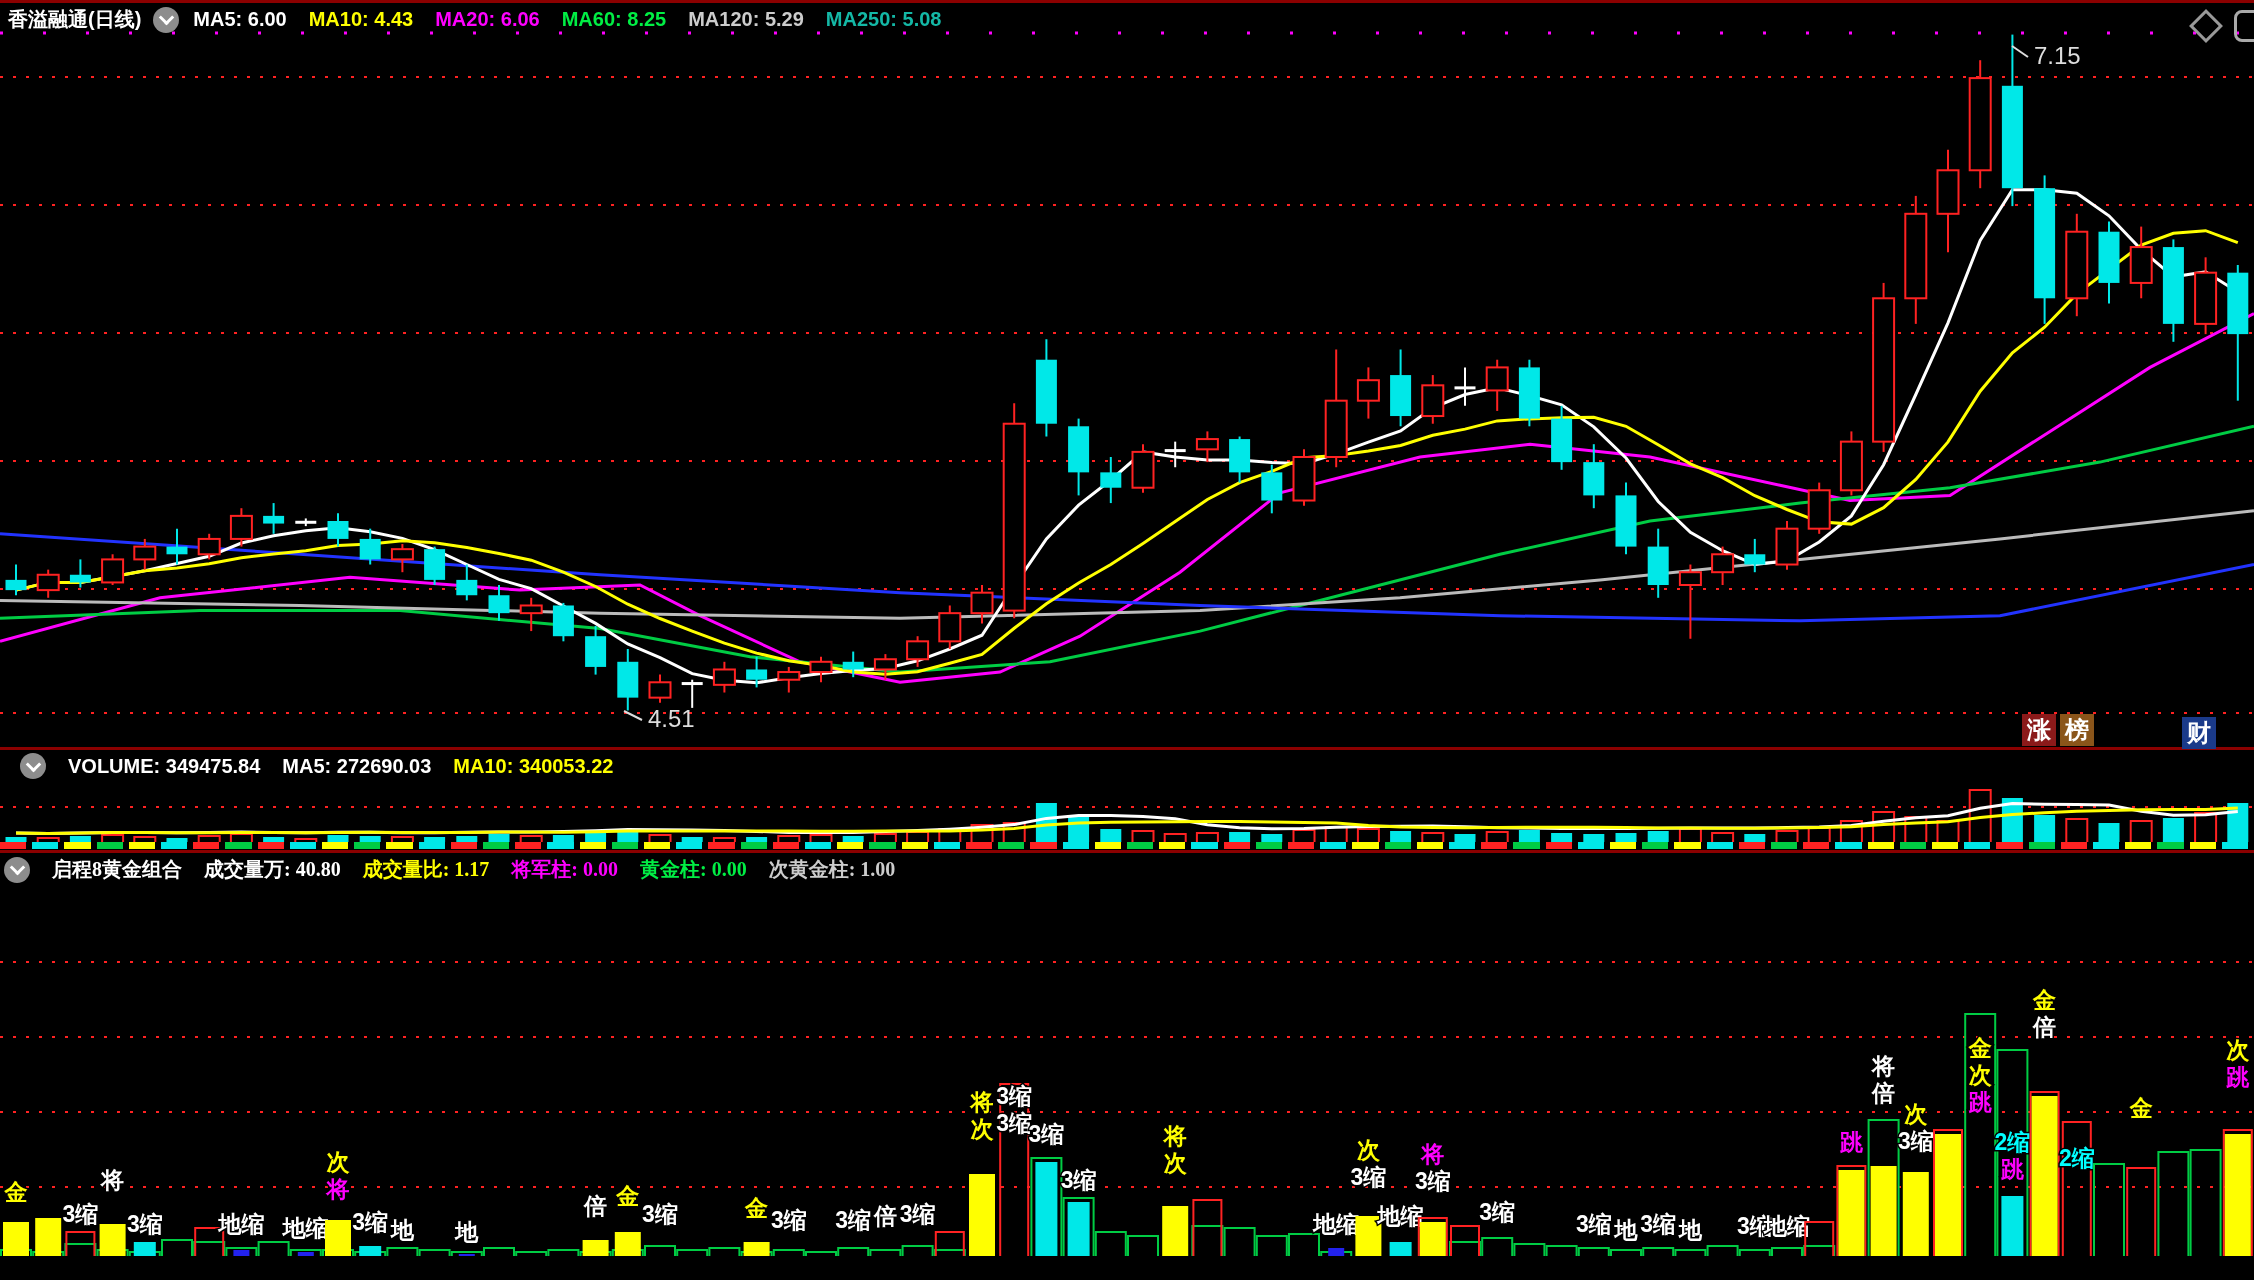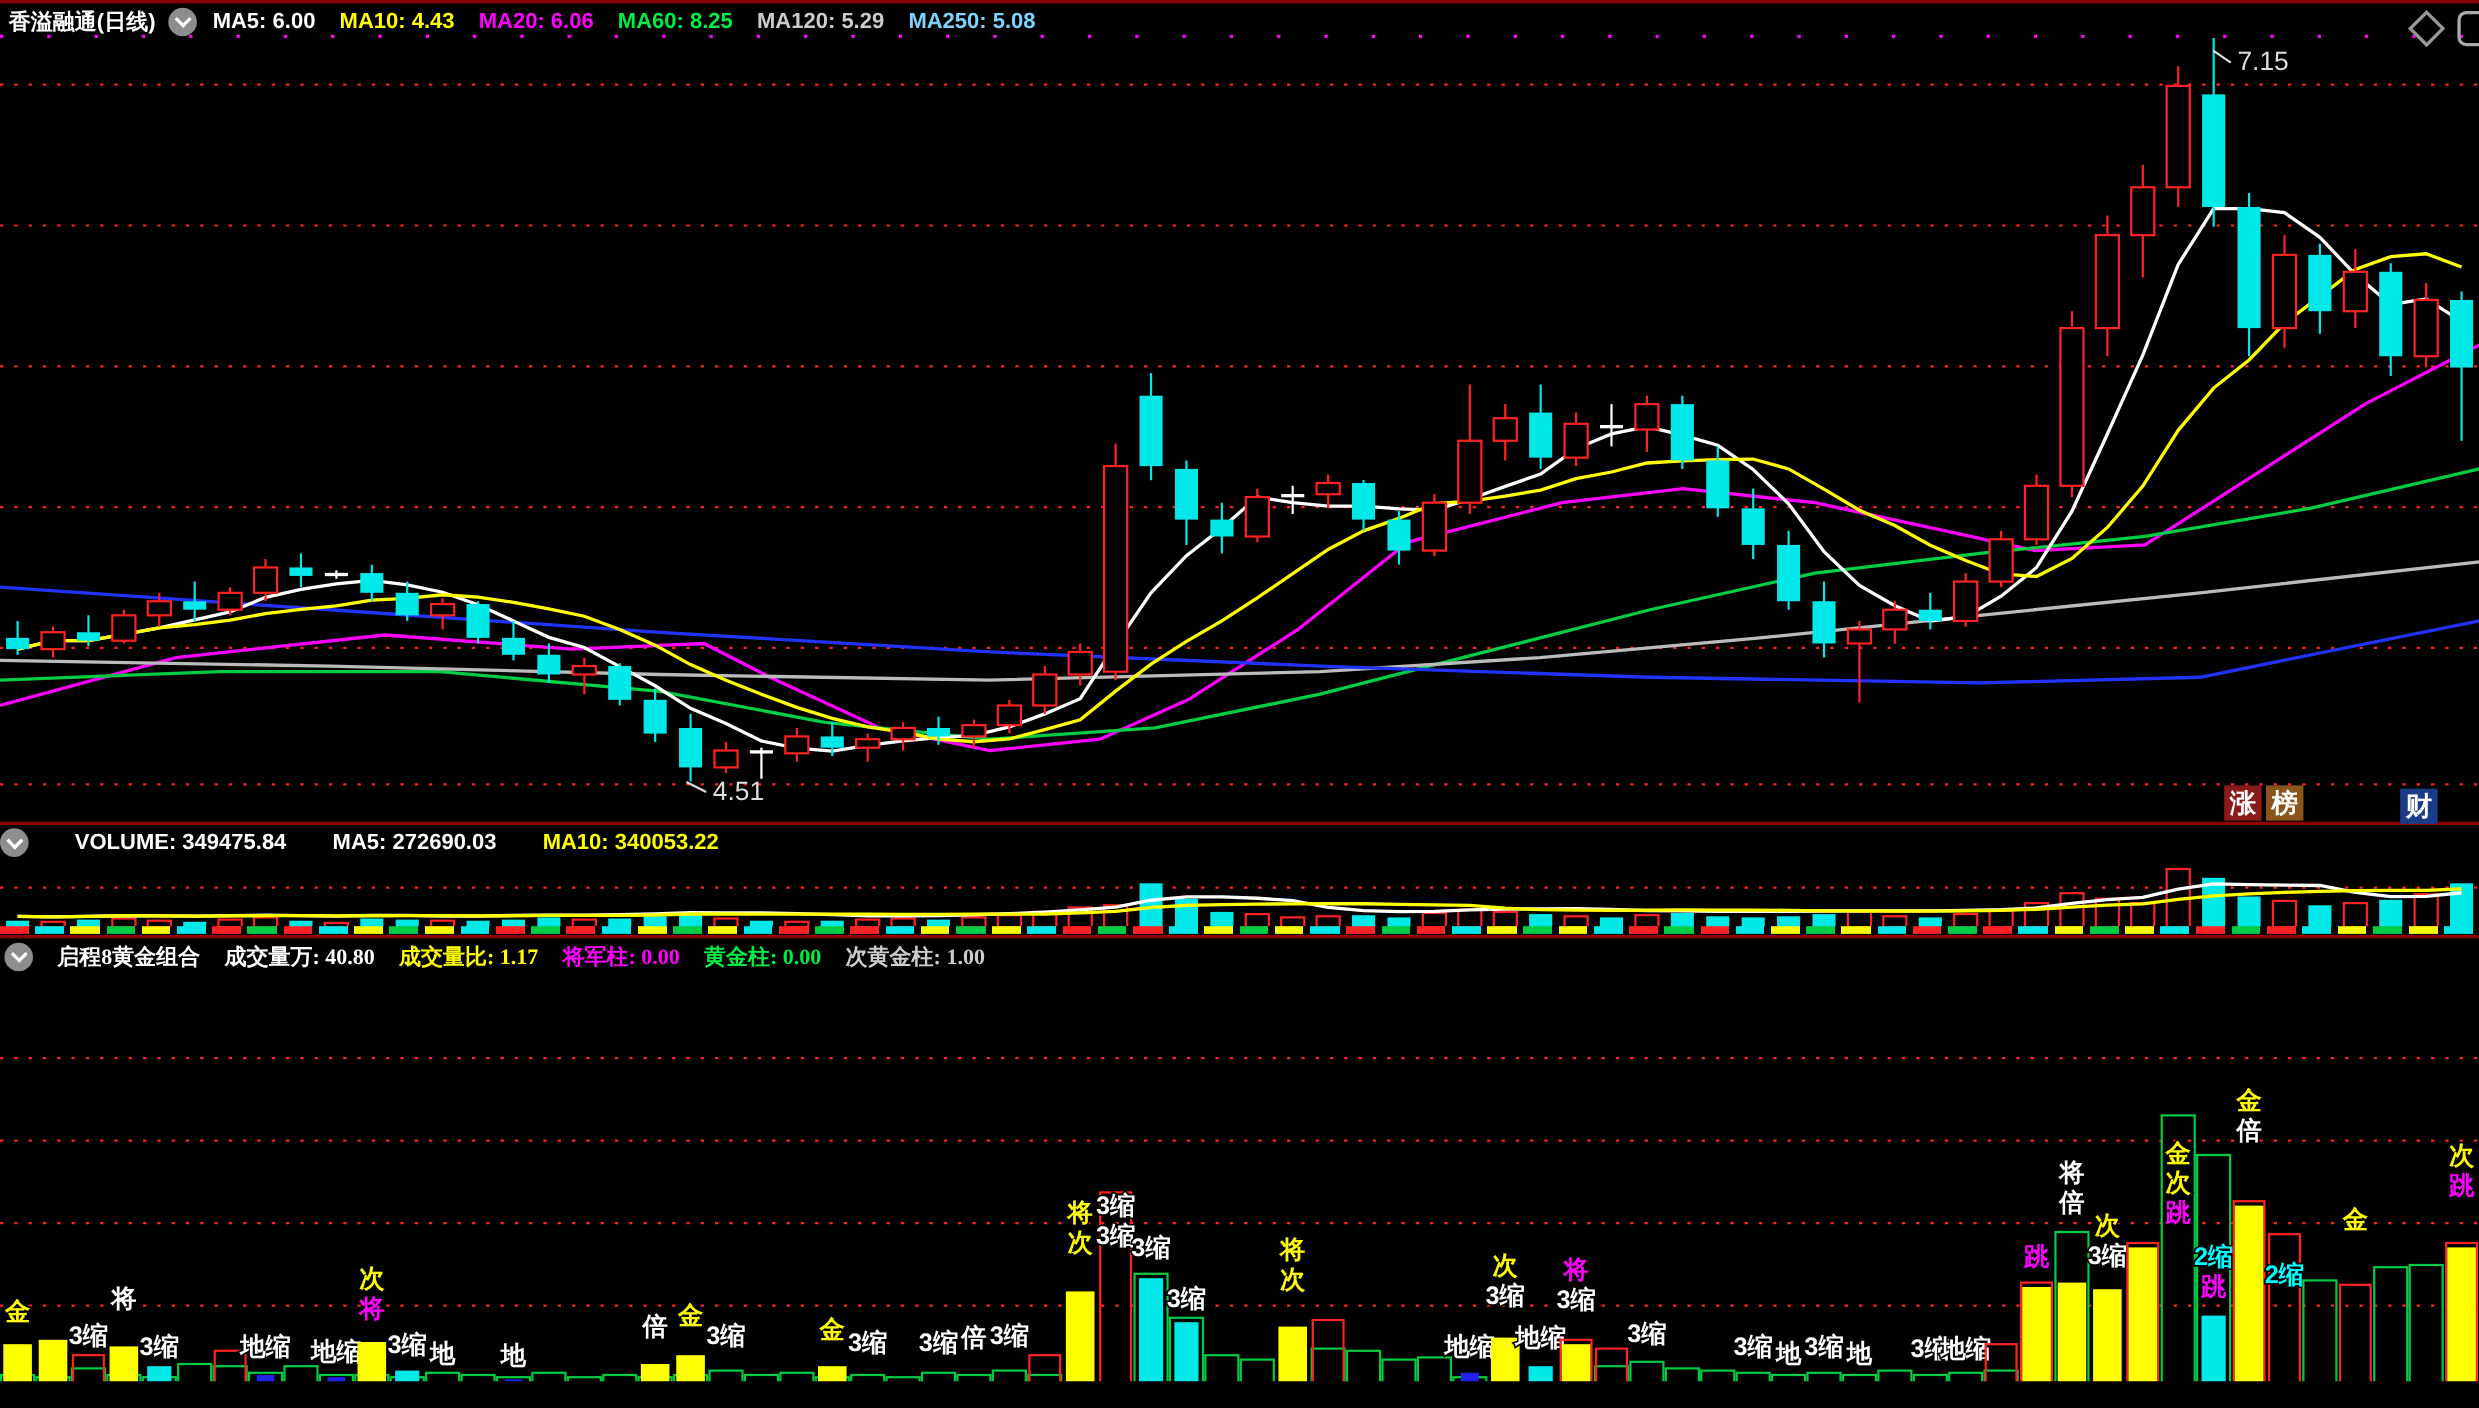--- a/index.html
+++ b/index.html
@@ -2,21 +2,21 @@
 <html><head>
 <meta charset="utf-8">
 <style>
   html,body{margin:0;padding:0;background:#000;}
   #app{position:relative;width:2254px;height:1256px;background:#000;overflow:hidden;
        font-family:"Liberation Sans",sans-serif;}
   .sep{position:absolute;left:0;width:100%;background:#8b0000;height:3px;z-index:6;}
   .hdr{position:absolute;display:flex;align-items:center;z-index:7;font-size:20px;font-weight:600;white-space:nowrap;}
   .hdr span{margin-right:22px;}
   .c-white{color:#ffffff}.c-yellow{color:#ffff00}.c-magenta{color:#ff00ff}
-  .c-green{color:#00ee44}.c-gray{color:#cccccc}.c-blue{color:#7dd3fc}
+  .c-green{color:#00ee44}.c-gray{color:#cccccc}.c-blue{color:#14b8a6}
   .chev{width:26px;height:26px;border-radius:50%;background:#8d8d8d;display:inline-flex;
         align-items:center;justify-content:center;margin-right:10px;flex:0 0 auto;}
   .chev i{display:block;border:solid #fff;border-width:0 3px 3px 0;padding:4px;
         transform:rotate(45deg);margin-top:-4px;}
   .badge{position:absolute;width:34px;height:32px;display:flex;align-items:center;justify-content:center;
         color:#fff;font-size:24px;font-weight:700;z-index:8;}
   #svg-root{position:absolute;left:0;top:0;z-index:2;}
   .stripe{position:absolute;left:0;top:842px;width:100%;height:7px;z-index:5;}
   .axis-strip{position:absolute;left:0;top:1274px;width:100%;height:6px;background:#5a0000;z-index:6;}
   .axis-blue{position:absolute;top:0;height:6px;background:#2233cc;}
@@ -46,21 +46,21 @@
   </div>
 
   <div class="topright">
     <span class="diamond"></span>
     <span class="halfcirc"></span>
   </div>
 
   <div class="sep" style="top:747px;"></div>
   <div class="sep" style="top:850px;"></div>
 
-  <div class="hdr" style="left:0;top:753px;gap:20px;">
+  <div class="hdr" style="left:20px;top:753px;">
     <span class="chev">
         <i></i>
       </span>
     <span class="c-white">VOLUME: 349475.84</span>
     <span class="c-white">MA5: 272690.03</span>
     <span class="c-yellow">MA10: 340053.22</span>
   </div>
 
   <div class="hdr" style="left:4px;top:856px;font-family:Liberation Serif, serif;">
     <span class="chev">

